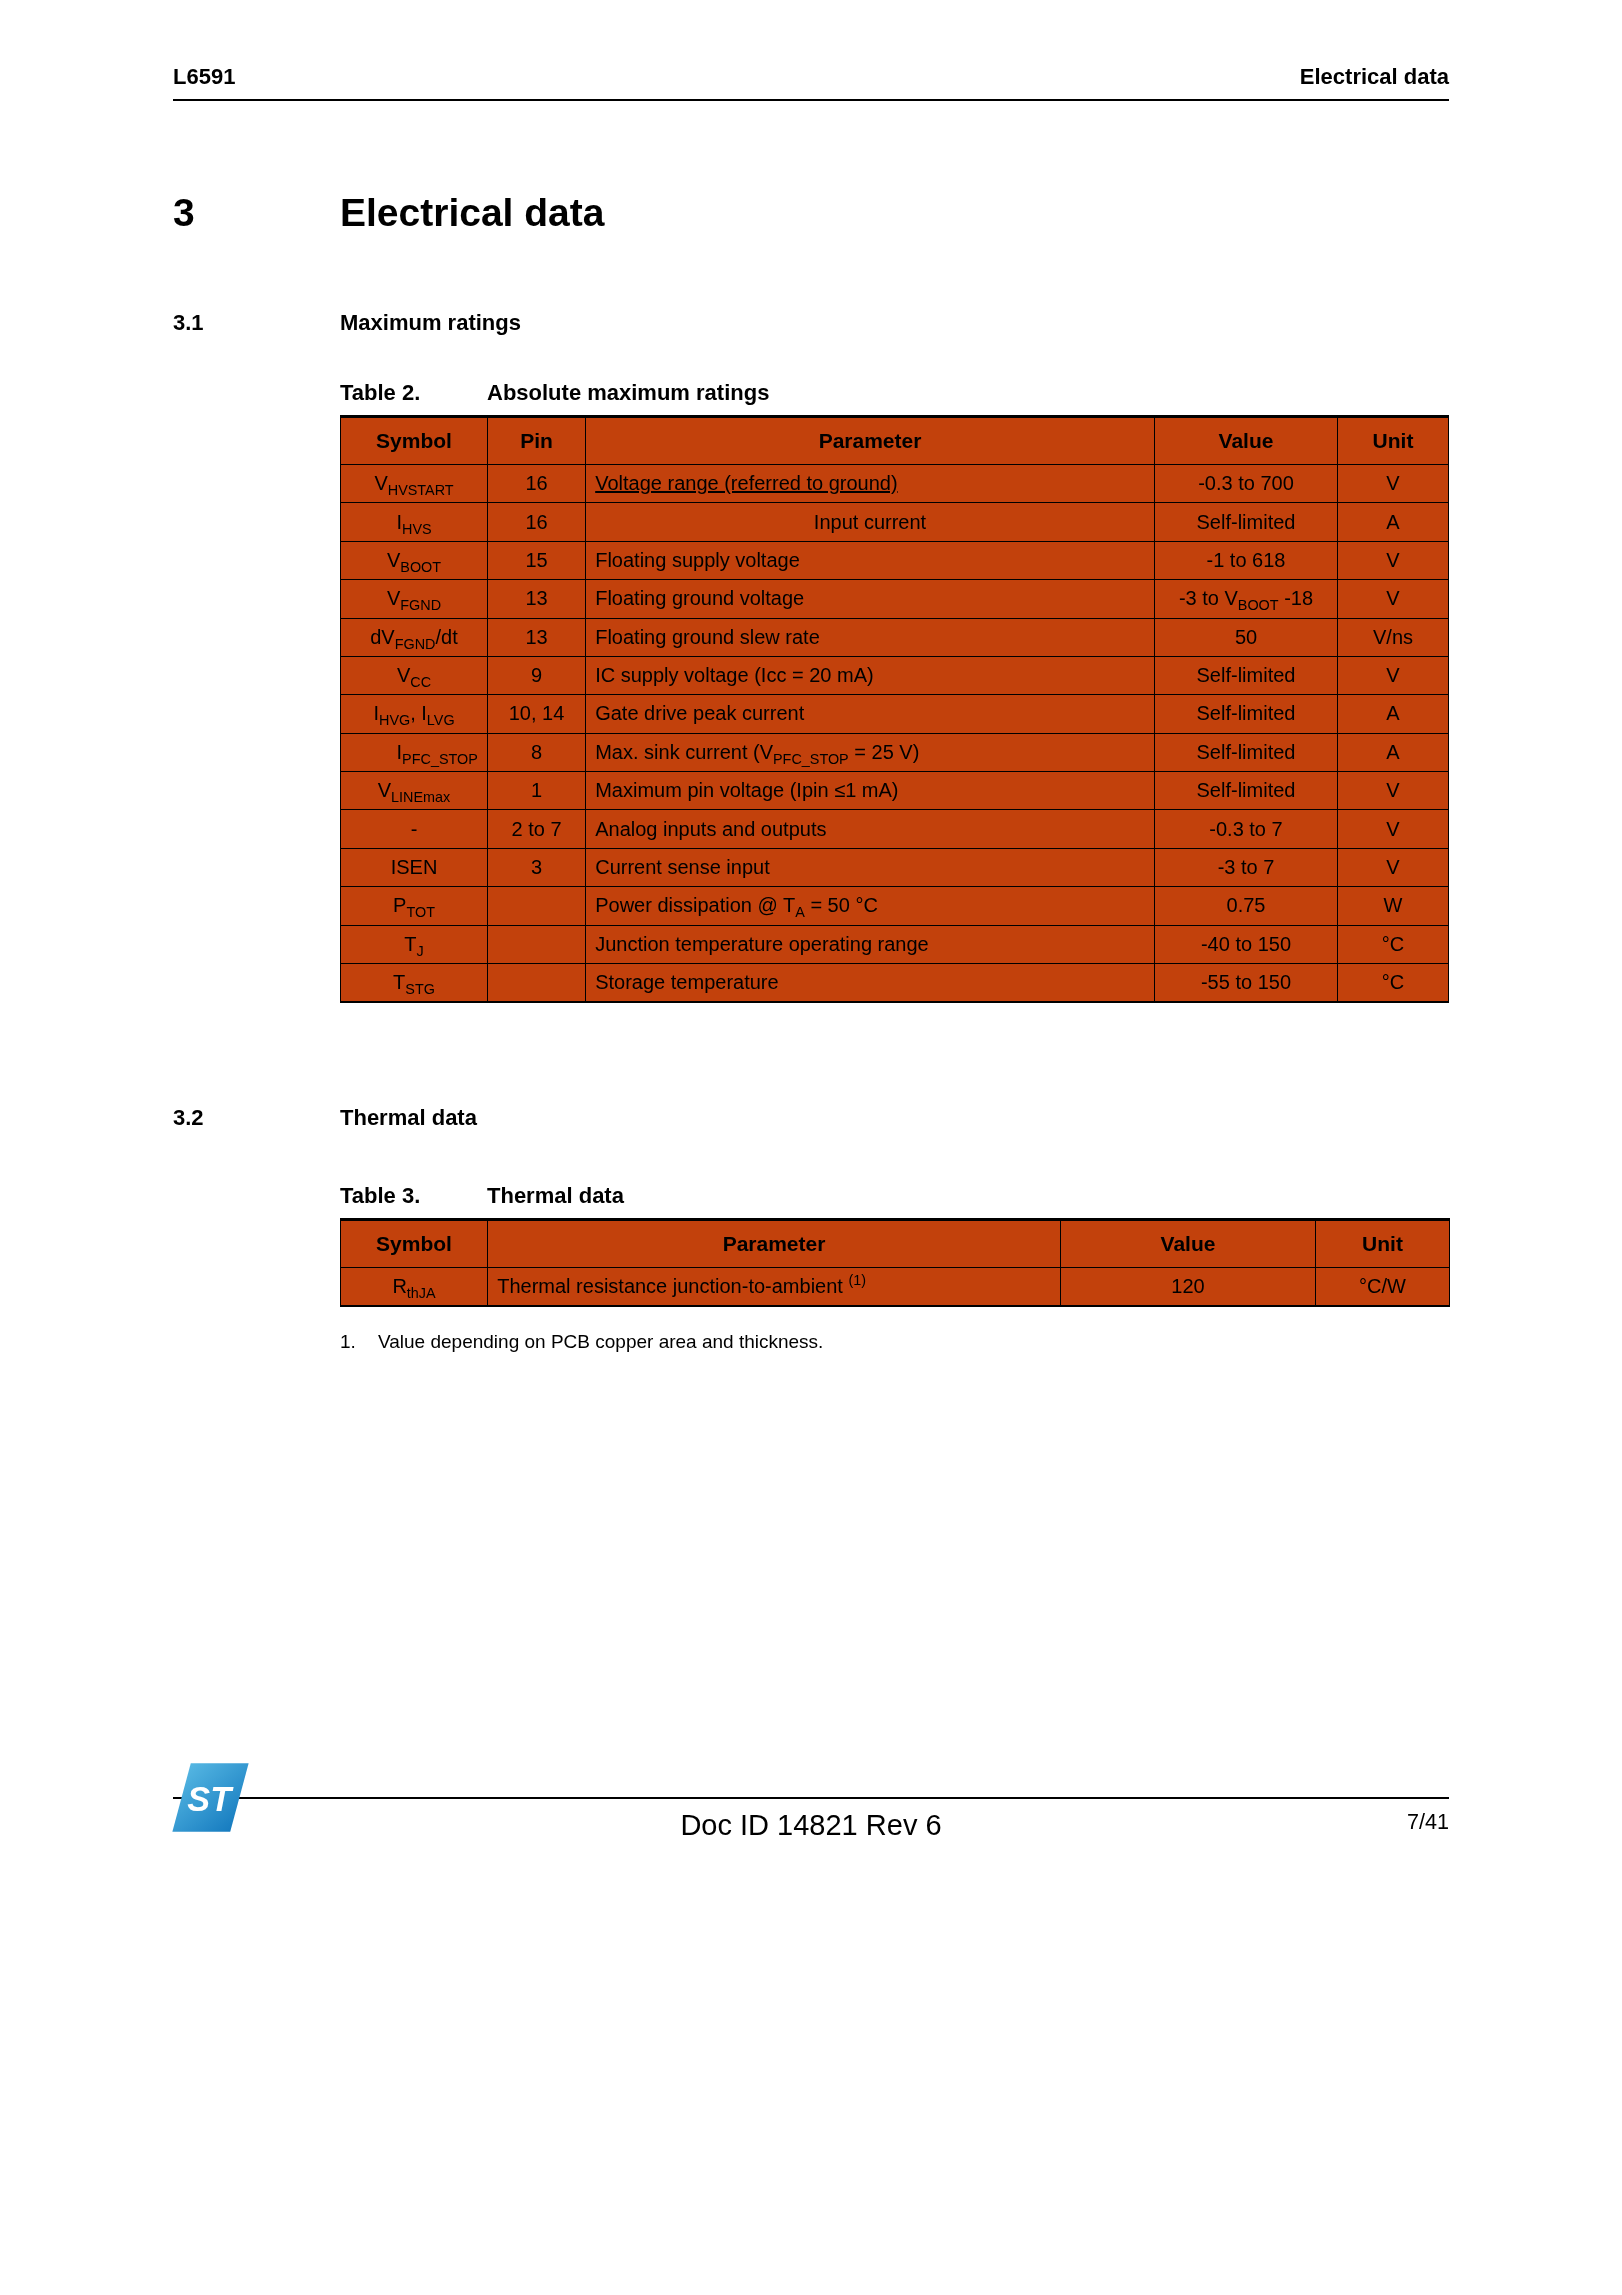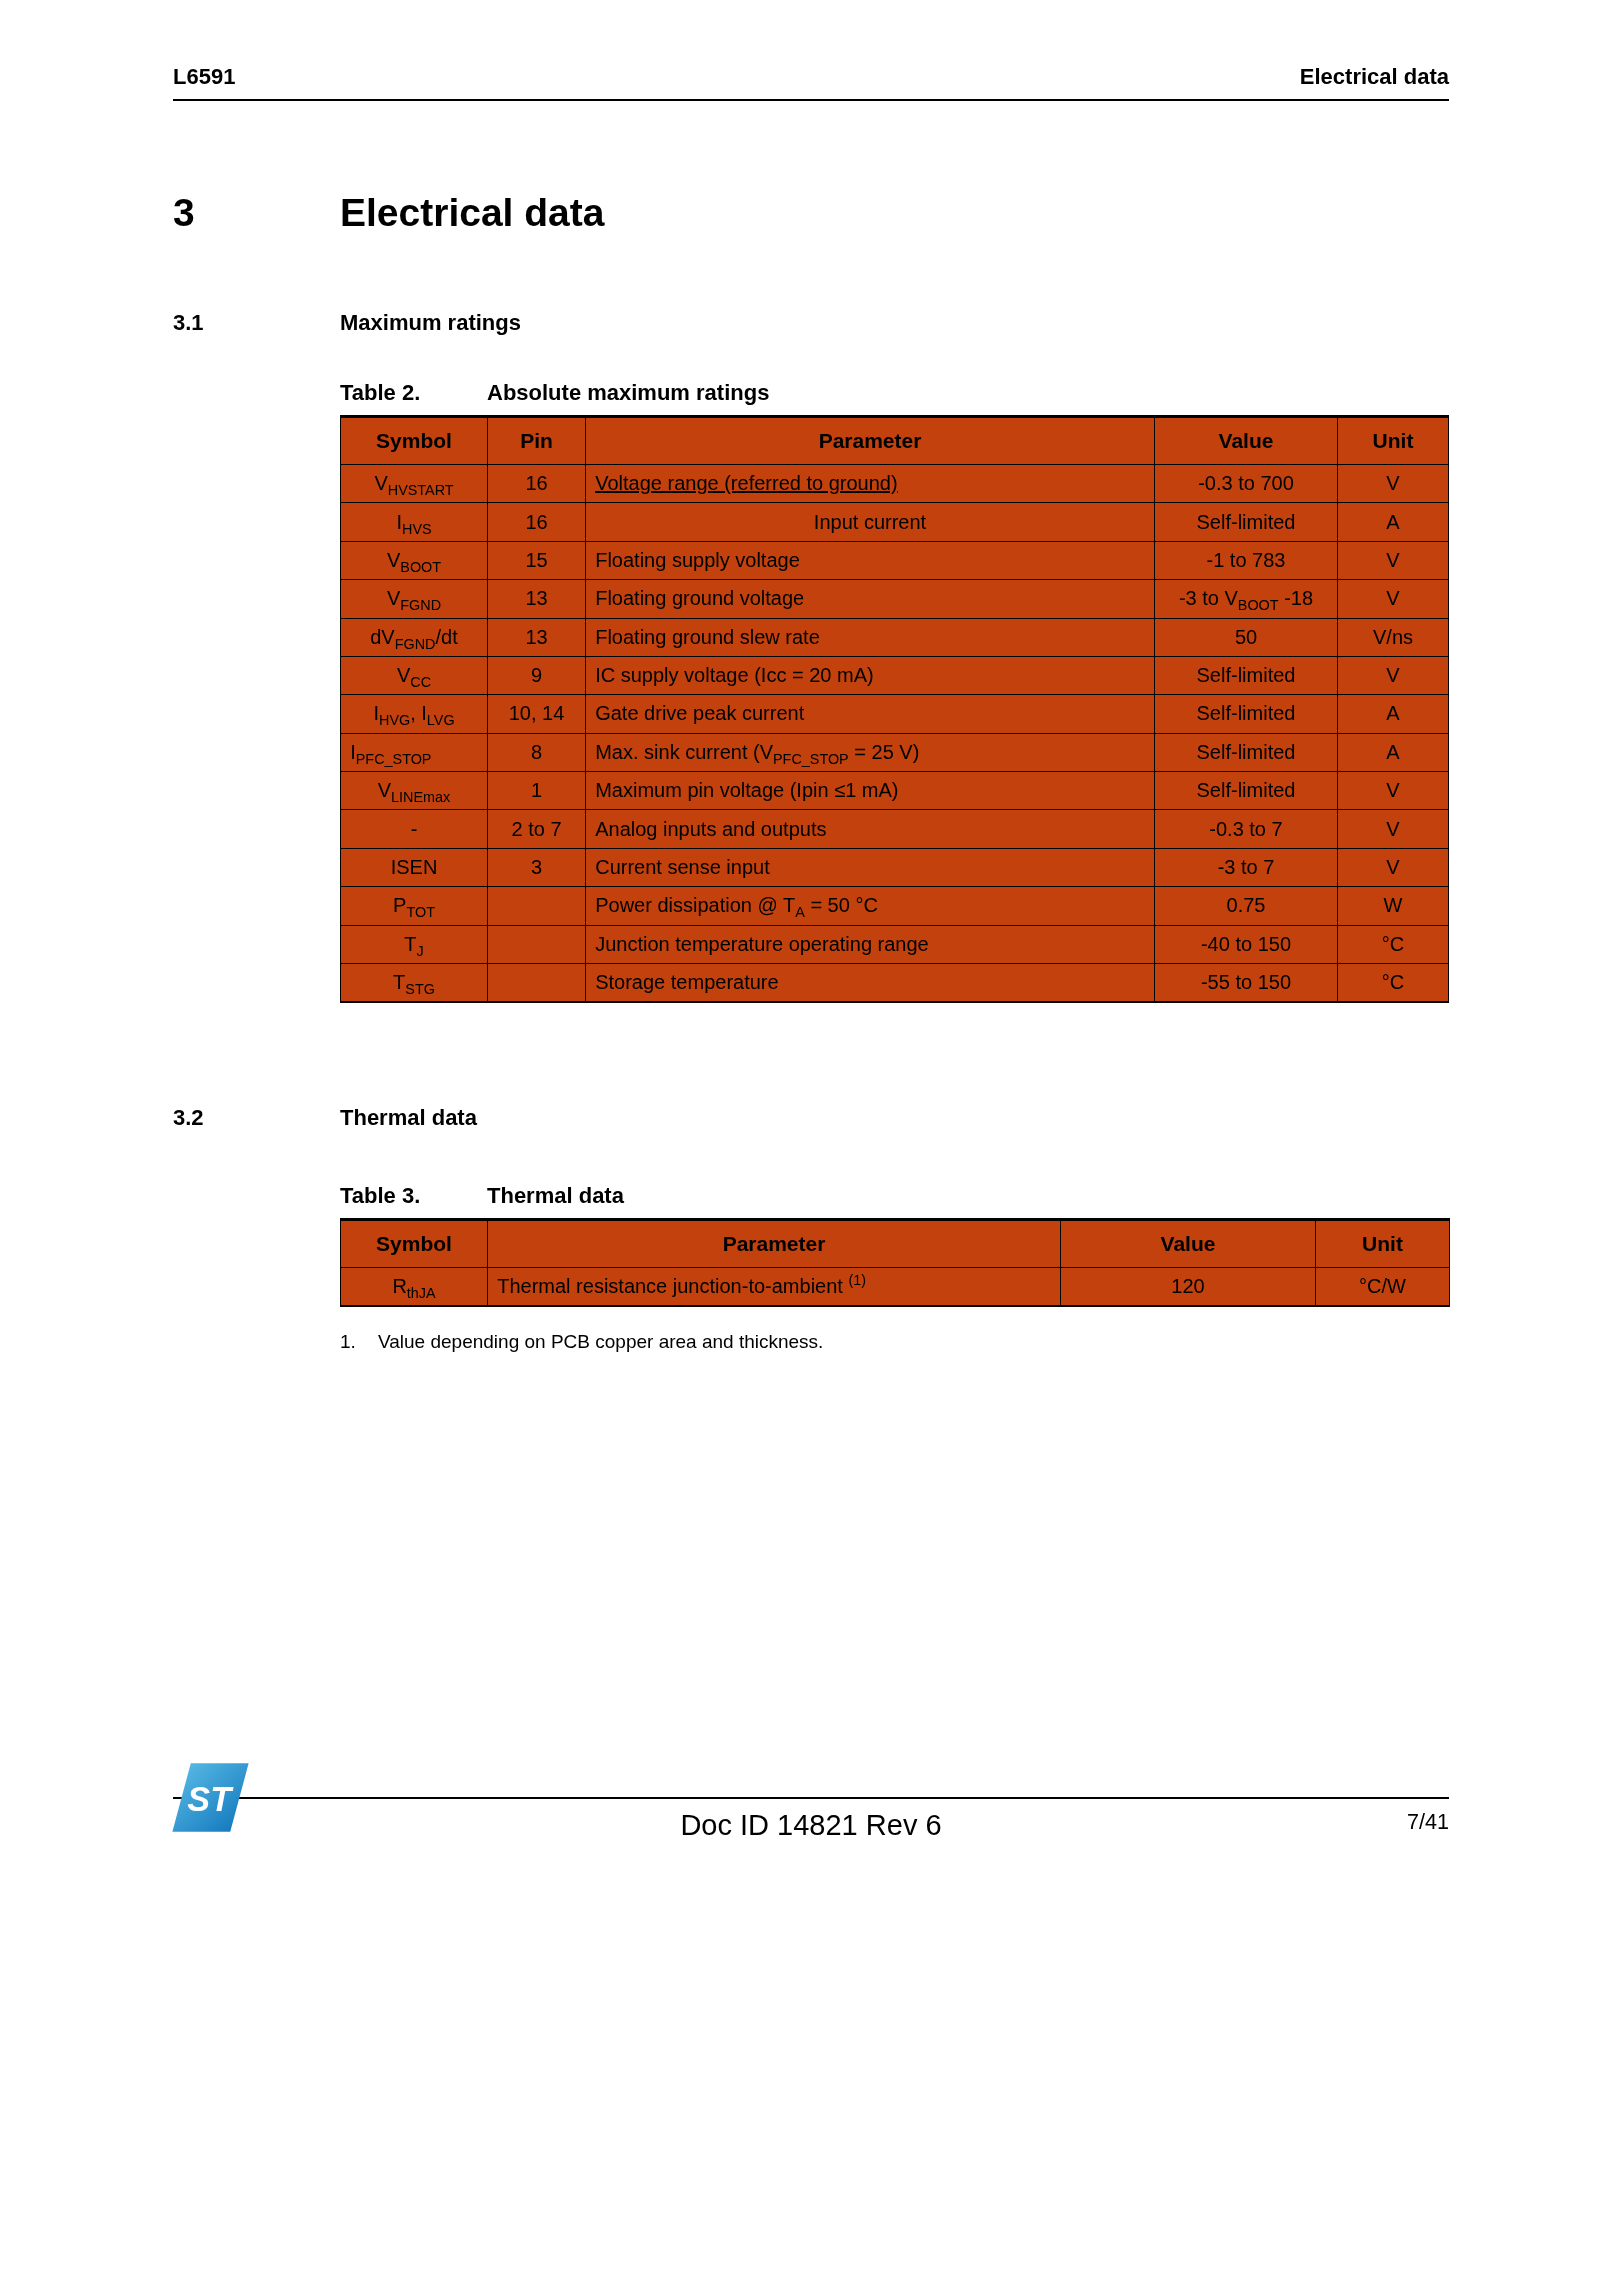--- a/index.html
+++ b/index.html
@@ -128,21 +128,21 @@
           <td style="text-align: center;">I<sub>HVS</sub></td>
           <td style="text-align: center;">16</td>
           <td style="text-align: center;">Input current</td>
           <td style="text-align: center;">Self-limited</td>
           <td style="text-align: center;">A</td>
         </tr>
         <tr>
           <td style="text-align: center;">V<sub>BOOT</sub></td>
           <td style="text-align: center;">15</td>
           <td style="text-align: left;">Floating supply voltage</td>
-          <td style="text-align: center;">-1 to 783</td>
+          <td style="text-align: center;">-1 to 618</td>
           <td style="text-align: center;">V</td>
         </tr>
         <tr>
           <td style="text-align: center;">V<sub>FGND</sub></td>
           <td style="text-align: center;">13</td>
           <td style="text-align: left;">Floating ground voltage</td>
           <td style="text-align: center;">-3 to V<sub>BOOT</sub> -18</td>
           <td style="text-align: center;">V</td>
         </tr>
         <tr>
@@ -160,21 +160,21 @@
           <td style="text-align: center;">V</td>
         </tr>
         <tr>
           <td style="text-align: center;">I<sub>HVG</sub>, I<sub>LVG</sub></td>
           <td style="text-align: center;">10, 14</td>
           <td style="text-align: left;">Gate drive peak current</td>
           <td style="text-align: center;">Self-limited</td>
           <td style="text-align: center;">A</td>
         </tr>
         <tr>
-          <td style="text-align: left; margin-top: 37px;">I<sub>PFC_STOP</sub></td>
+          <td style="text-align: right; margin-top: 37px;">I<sub>PFC_STOP</sub></td>
           <td style="text-align: center;">8</td>
           <td style="text-align: left;">Max. sink current (V<sub>PFC_STOP</sub> = 25 V)</td>
           <td style="text-align: center;">Self-limited</td>
           <td style="text-align: center;">A</td>
         </tr>
         <tr>
           <td style="text-align: center;">V<sub>LINEmax</sub></td>
           <td style="text-align: center;">1</td>
           <td style="text-align: left;">Maximum pin voltage (Ipin ≤1 mA)</td>
           <td style="text-align: center;">Self-limited</td>

